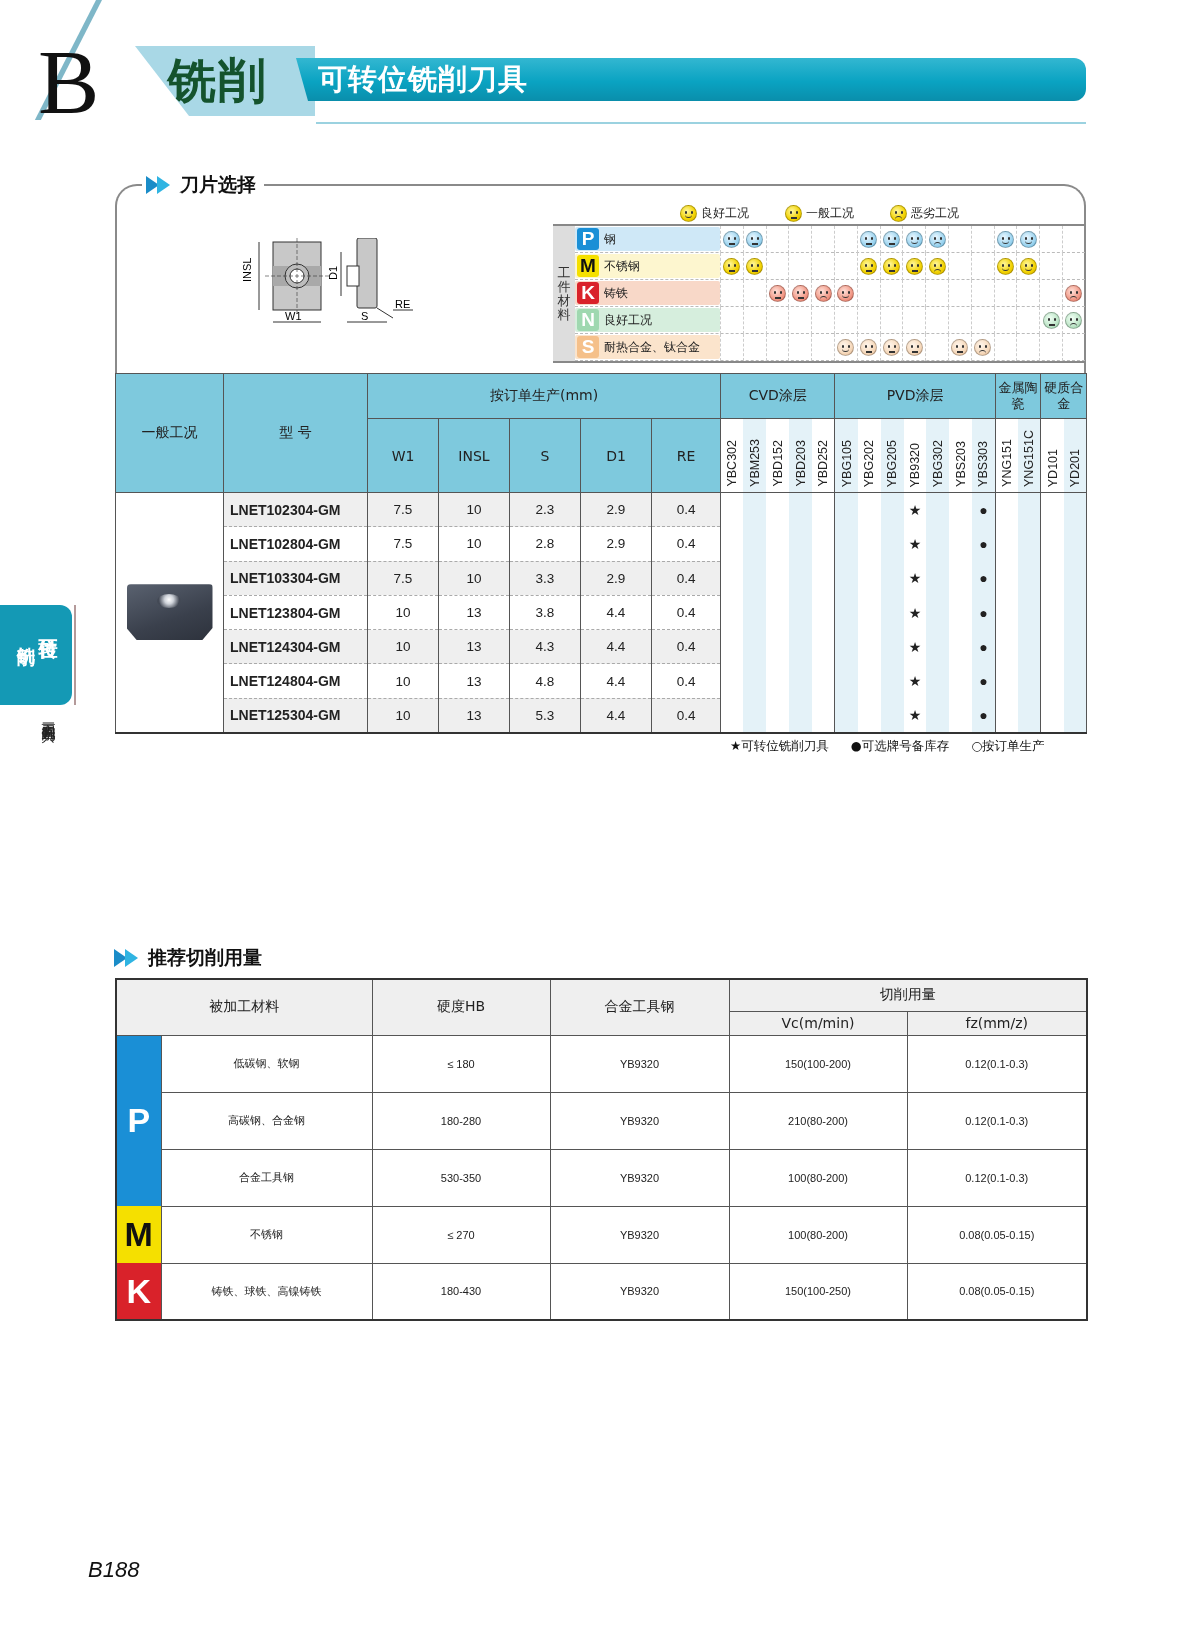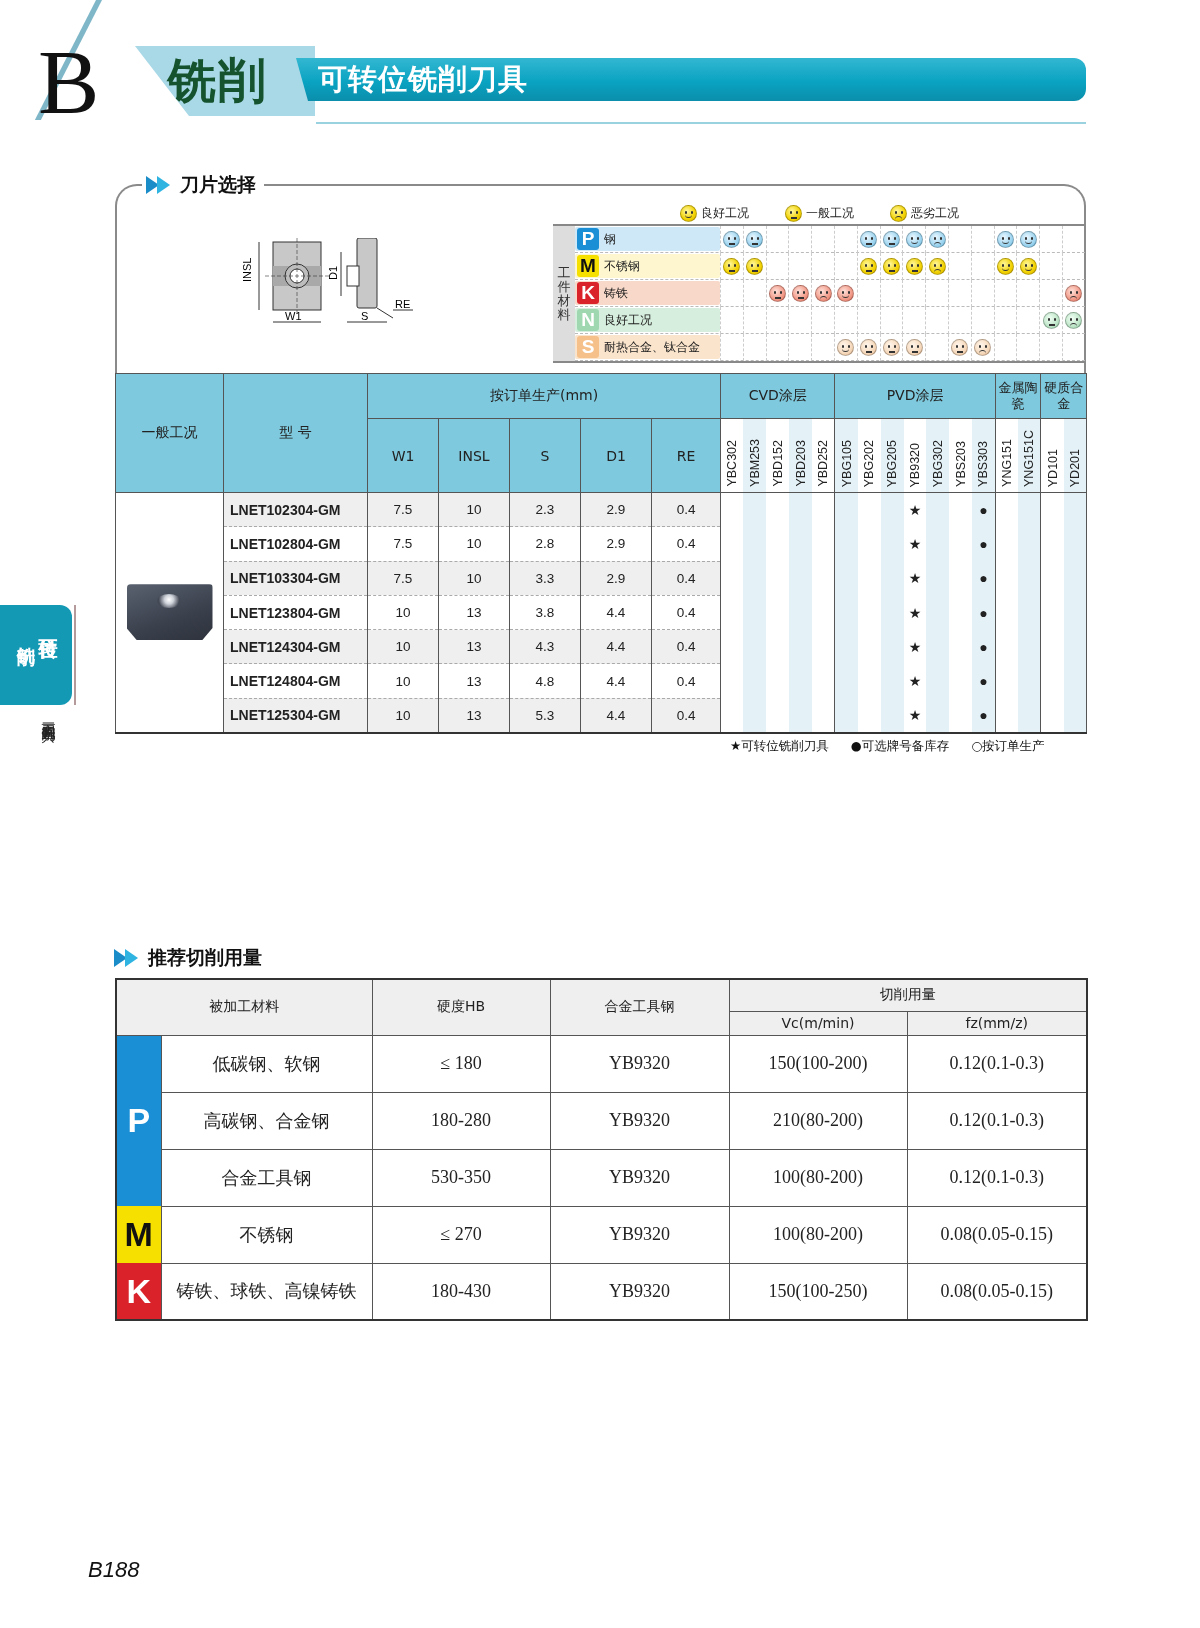--- a/index.html
+++ b/index.html
@@ -77,21 +77,21 @@
   .side-tab { position:absolute; left:0; top:605px; width:72px; height:100px; background:#1499b5; border-radius:0 12px 12px 0; color:#fff; font-weight:bold; font-size:18px; }
   .side-tab .c1 { position:absolute; left:16px; top:28px; writing-mode:vertical-rl; line-height:20px; }
   .side-tab .c2 { position:absolute; left:38px; top:20px; writing-mode:vertical-rl; line-height:22px; font-size:19px; }
   .side-tab .bar { position:absolute; right:-4px; top:0; width:2px; height:100px; background:#b49a9a; }
   .side-sub { position:absolute; left:40px; top:712px; writing-mode:vertical-rl; font-size:14px; letter-spacing:1px; color:#222; }
 
   
   .bt { position:absolute; left:115px; top:978px; width:971px; border-collapse:collapse; table-layout:fixed; border:2px solid #333; }
   .bt th, .bt td { border:1px solid #555; text-align:center; font-weight:normal; font-size:14px; }
   .bt thead th { background:#efefef; }
-  .bt tbody td { height:57px; font-family:Liberation Serif, serif; font-size:18px; }
+  .bt tbody td { height:57px; font-family:Liberation Sans, sans-serif; font-size:11px; }
   .bt .iso { color:#fff; font-weight:900; font-size:34px; font-family:"Liberation Sans",sans-serif; border:none; }
   .bt .iso.M { color:#111; }
 
   .pagenum { position:absolute; left:88px; top:1557px; font-size:22px; font-style:italic; font-family:"Liberation Sans",sans-serif; color:#111; }
 </style>
 </head>
 <body>
 
 <div class="hdr-light"></div>
 <div class="hdr-diag"></div>

